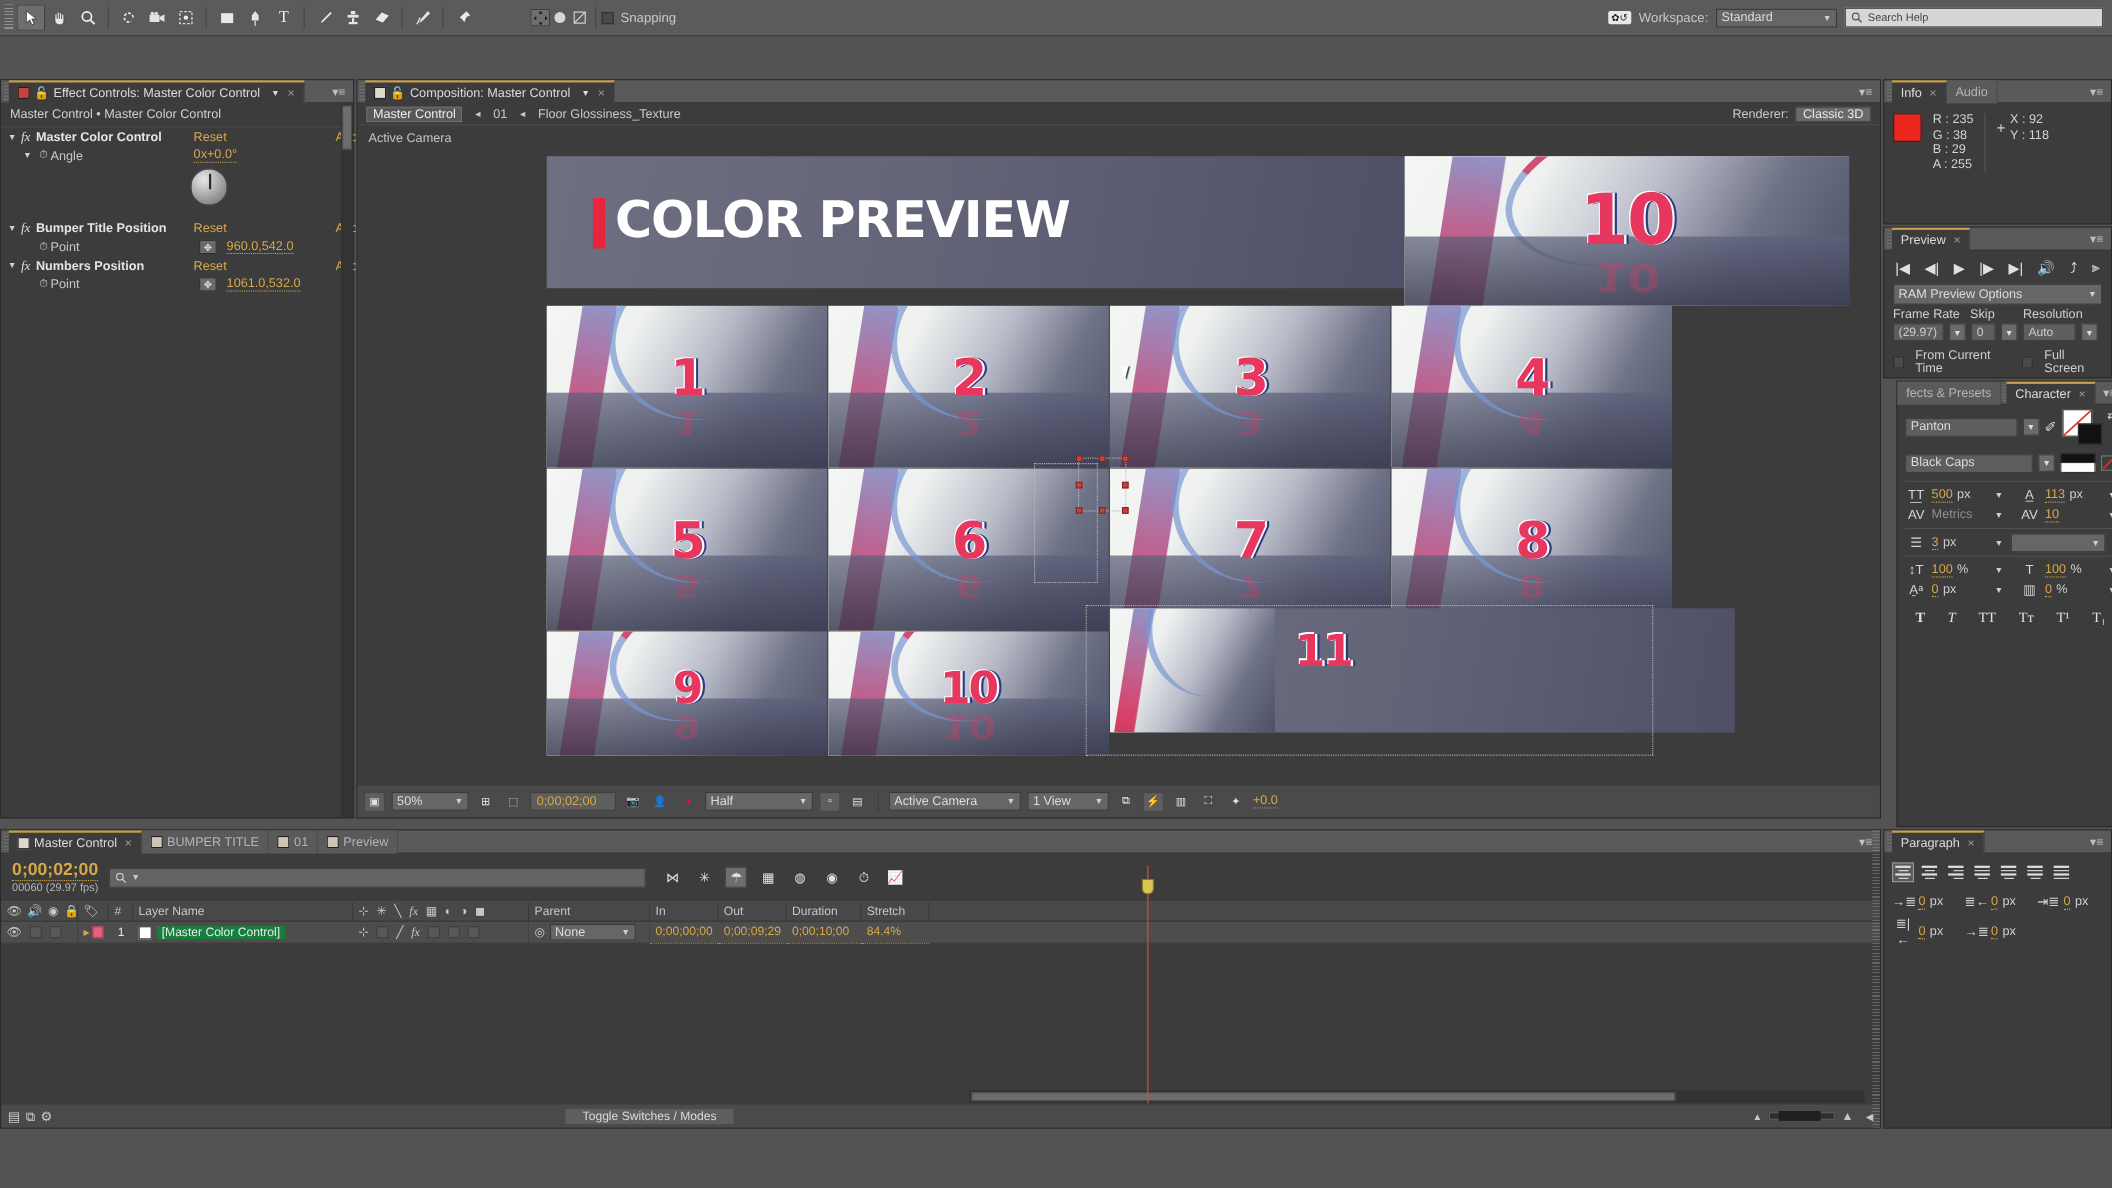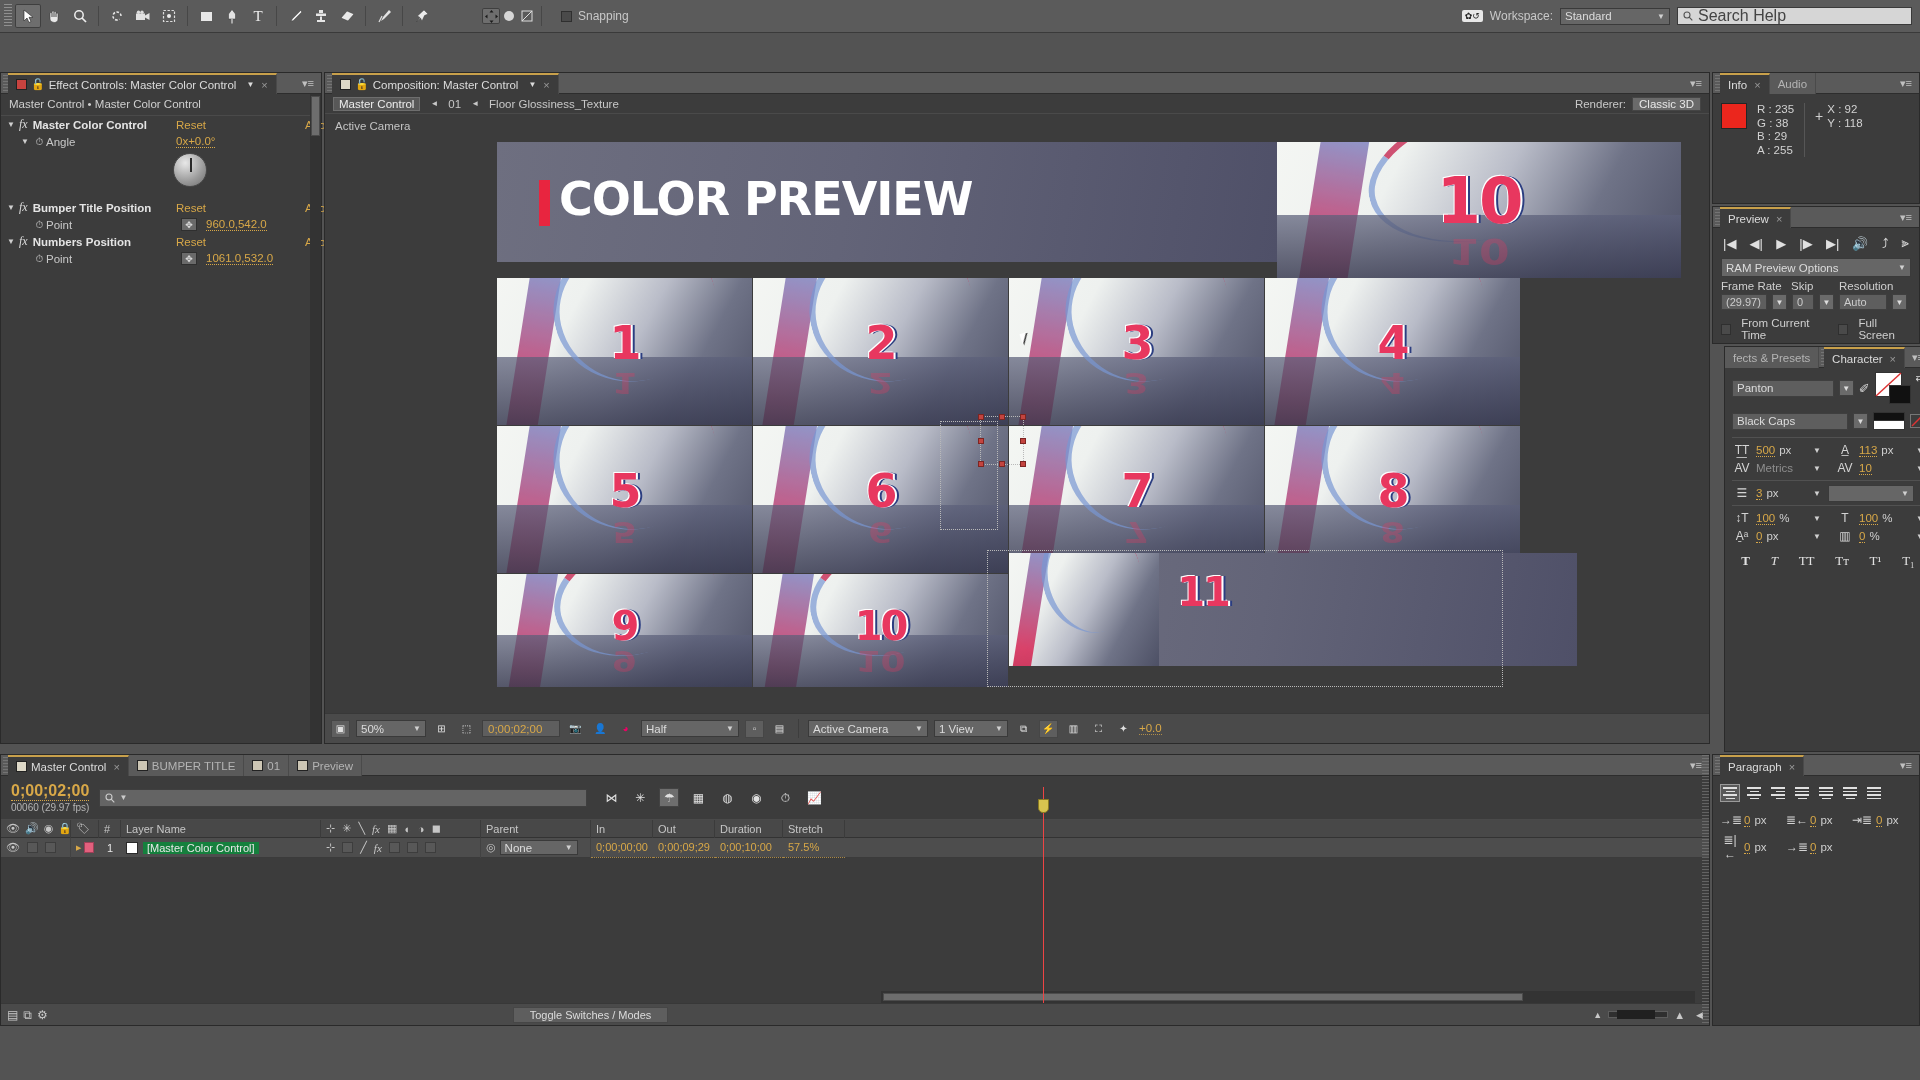--- a/index.html
+++ b/index.html
@@ -31,30 +31,30 @@
   
   .toolbar{ position:absolute; left:0; top:0; width:1920px; height:33px;
       background:#5b5b5b; border-bottom:1px solid #3a3a3a;
       display:flex; align-items:center; padding-left:4px; }
   .tgrip{ width:8px; height:24px; margin-right:3px;
       background:repeating-linear-gradient(to bottom,#909090 0 1px,transparent 1px 3px); }
   .tool{ width:26px; height:24px; display:flex; align-items:center;
       justify-content:center; border-radius:2px; color:#e2e2e2; }
   .tool.sel{ background:#6e6e6e; box-shadow:inset 0 0 0 1px #3f3f3f; }
   .tsep{ width:1px; height:20px; background:#474747; margin:0 5px; }
-  .snapbox{ display:flex; align-items:center; gap:6px; margin-left:14px; }
+  .snapbox{ display:flex; align-items:center; gap:6px; }
   .cbox{ width:11px;height:11px;background:#4a4a4a;border:1px solid #2f2f2f; }
   .ws{ margin-left:auto; display:flex; align-items:center; gap:7px;
       padding-right:8px; }
   .dd{ background:#666; border:1px solid #3a3a3a; height:17px; display:flex;
       align-items:center; color:#dcdcdc; font-size:11.5px; padding:0 4px; }
   .dd .arrow{ margin-left:auto; padding-left:7px; color:#d0d0d0; font-size:8px; }
   .srch{ width:235px; height:18px; background:#d6d6d6; border:1px solid #3a3a3a;
       display:flex; align-items:center; gap:5px; padding:0 5px; color:#444;
-      font-size:16px; }
+      font-size:10px; }
 
   
   #effects{ left:0; top:72px; width:322px; height:672px; }
   .ec-head{ padding:4px 8px 5px 8px; font-size:11.5px; color:#cfcfcf;
       border-bottom:1px solid #4a4a4a; }
   .ec-row{ display:flex; align-items:center; height:17px; padding-left:6px;
       font-size:11.5px; }
   .tri{ width:12px; color:#cfcfcf; font-size:8px; }
   .fx{ font-style:italic; font-family:"Liberation Serif",serif; color:#dcdcdc;
       margin-right:5px; font-size:12px; }
@@ -980,21 +980,21 @@
       <div class="lcell" style="width:110px;gap:4px;">
         <span>◎</span>
         <span class="dd" style="width:78px;height:15px;">
           <span>None</span>
           <span class="arrow">▼</span>
         </span>
       </div>
       <div class="lcell orange" style="width:62px;border-right:0;text-align:center;">0;00;00;00</div>
       <div class="lcell orange" style="width:62px;border-right:0;">0;00;09;29</div>
       <div class="lcell orange" style="width:68px;border-right:0;">0;00;10;00</div>
-      <div class="lcell orange" style="width:62px;border-right:0;">57.5%</div>
+      <div class="lcell orange" style="width:62px;border-right:0;">84.4%</div>
     </div>
 
     <div class="trackarea">
       
     </div>
 
     <div class="playhead" style="left:1042px; top:32px; height:216px;"></div>
     <div class="phmark" style="left:1037px; top:44px;"></div>
 
     <div class="hscroll">

